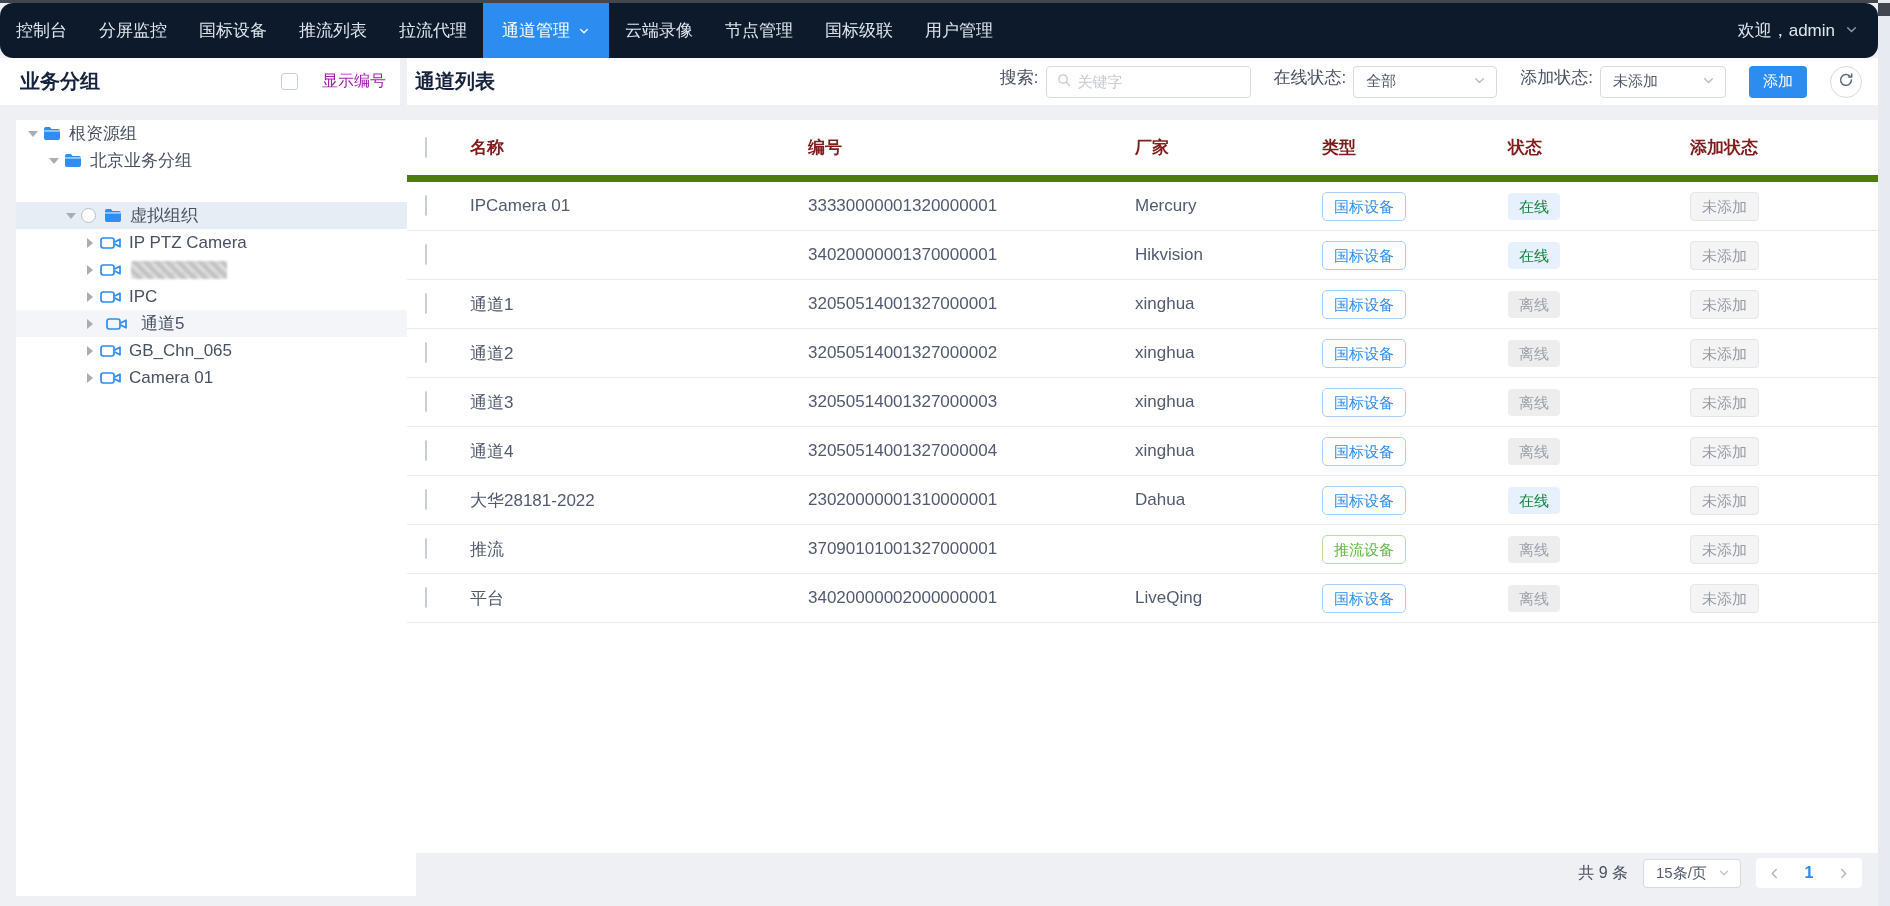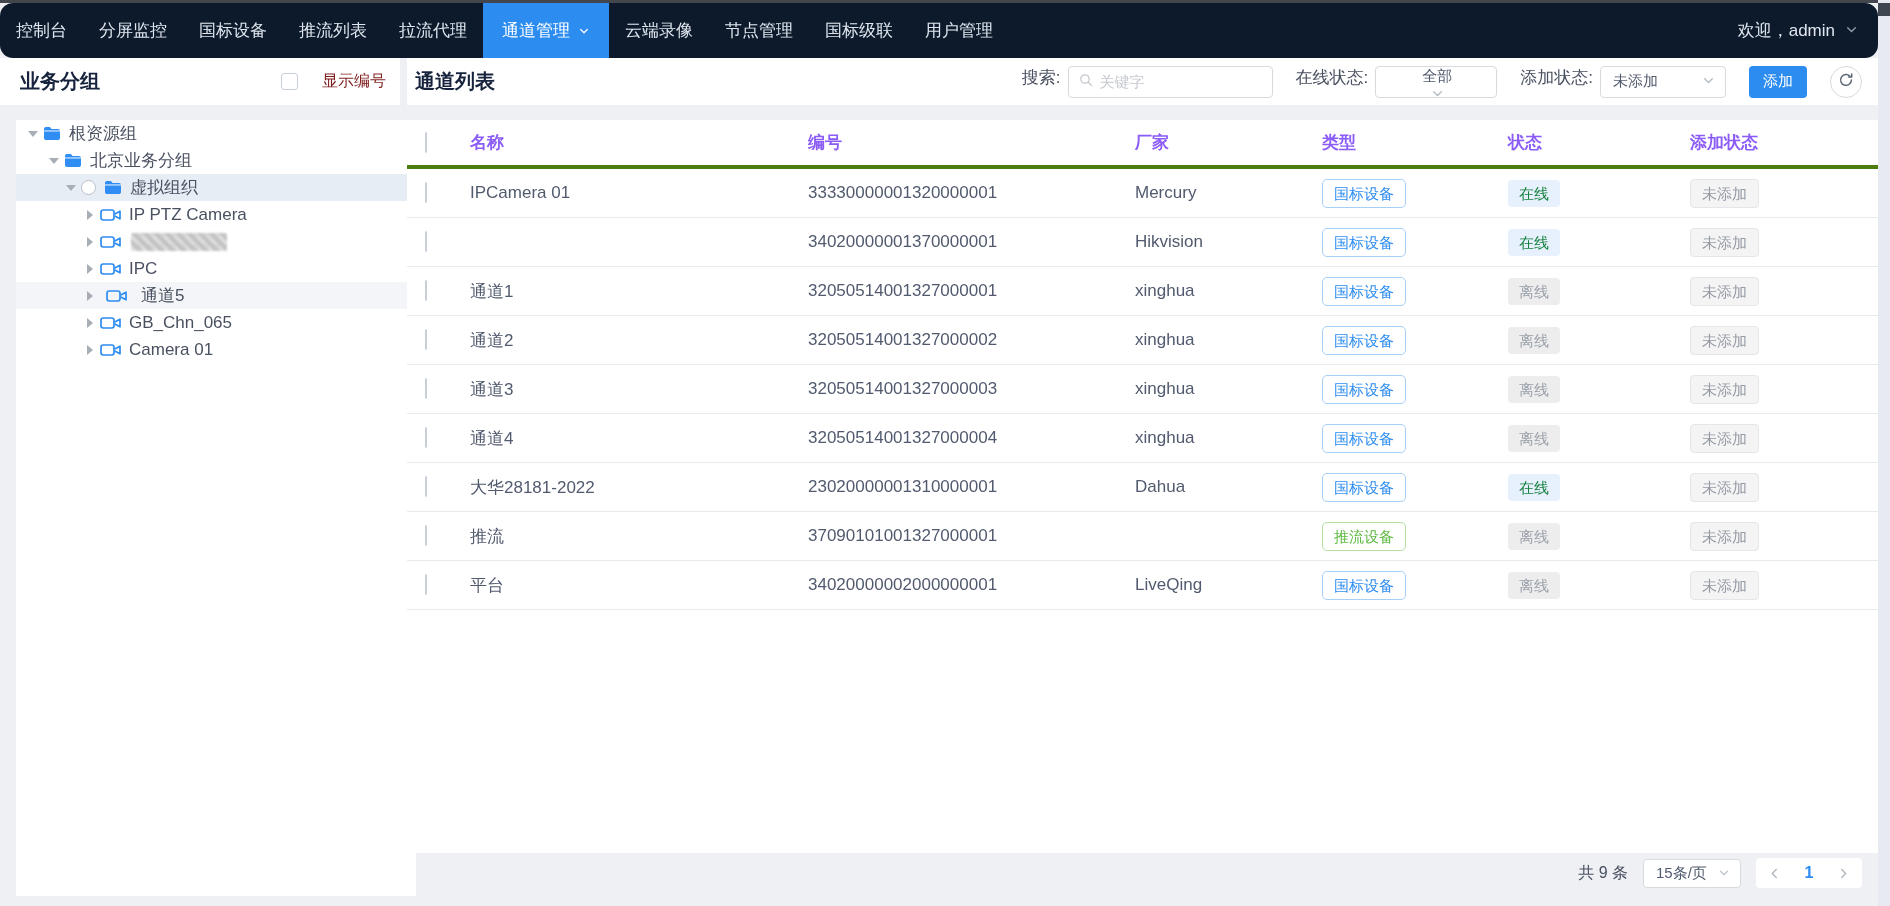--- a/index.html
+++ b/index.html
@@ -20,34 +20,34 @@
 
   
   .scrollbar { position:absolute; top:0; right:0; width:12px; height:906px; background:#e7ebf1; z-index:8; }
   .scrollbar .thumb { position:absolute; top:3px; left:0; width:12px; height:13px; background:#3f4650; }
 
   .card { position:absolute; background:#fff; }
 
   
   .left-header { left:0; top:58px; width:400px; height:47px; display:flex; align-items:center; padding:0 14px 0 20px; }
   .panel-title { font-size:20px; font-weight:bold; color:#17233d; }
-  .show-number { margin-left:auto; display:flex; align-items:center; gap:24px; color:#7f1d1d; font-size:16px; cursor:pointer; }
+  .show-number { margin-left:auto; display:flex; align-items:center; gap:24px; color:#a21caf; font-size:16px; cursor:pointer; }
   .checkbox { width:17px; height:17px; border:1px solid #c9cfd8; border-radius:3px; background:#fff; flex:none; }
 
   .main-header { left:407px; top:58px; width:1471px; height:47px; display:flex; align-items:center; padding:0 16px 0 8px; }
   .toolbar { margin-left:auto; display:flex; align-items:center; gap:23px; }
   .tgroup { display:flex; align-items:flex-start; gap:7px; }
   .tlabel { font-size:17px; color:#495060; white-space:nowrap; }
   .search-box { width:205px; height:32px; border:1px solid #d7dbe0; border-radius:4px; background:#fff;
                 display:flex; align-items:center; gap:7px; padding:0 10px; }
   .search-box input { border:none; outline:none; flex:1; font-size:15px; color:#495060; font-family:inherit; background:transparent; }
   .search-box input::placeholder { color:#c5c8ce; }
   .select { height:32px; border:1px solid #d7dbe0; border-radius:4px; background:#fff; cursor:pointer;
             display:flex; align-items:center; justify-content:space-between; padding:0 10px 0 12px; font-size:15px; color:#515a6e; }
-  .w-online { width:122px;flex-direction:column; } .w-added { width:126px; }
+  .w-online { width:144px; } .w-added { width:126px; }
   .btn-add { width:58px; height:32px; background:#2d8cf0; border:none; border-radius:4px; color:#fff; font-size:15px; cursor:pointer; font-family:inherit; }
   .btn-refresh { width:32px; height:32px; border-radius:50%; border:1px solid #d7dbe0; background:#fff;
                  display:flex; align-items:center; justify-content:center; cursor:pointer; }
 
   
   .tree-card { left:16px; top:120px; width:400px; height:776px; overflow:hidden; }
   .tree-node { height:27px; display:flex; align-items:center; font-size:17px; color:#495060; cursor:pointer; }
   .tree-node.selected { background:#e7edf4; }
   .tree-node.highlighted { background:#f3f5f8;gap:6px; }
   .caret { width:0; height:0; border-top:5px solid transparent; border-bottom:5px solid transparent;
@@ -55,21 +55,21 @@
   .caret.down { transform:rotate(90deg); }
   .radio { width:15px; height:15px; border-radius:50%; border:1px solid #b9c0c9; background:#fff; margin-right:8px; flex:none; }
   .tree-icon { margin-right:8px; flex:none; display:flex; }
   .blur-bar { width:96px; height:18px; border-radius:2px; margin-left:2px;
               background-image:linear-gradient(45deg,#c3c3c3 25%,#dedede 25%,#dedede 50%,#c3c3c3 50%,#c3c3c3 75%,#d6d6d6 75%);
               background-size:11px 11px; filter:blur(1px); }
 
   
   .table-card { left:407px; top:120px; width:1471px; height:733px; }
   .thead, .trow { display:flex; align-items:center; padding-left:18px; }
-  .thead { height:49px; border-bottom:4px solid #4d7c0f; font-weight:bold; font-size:17px; color:#8b5cf6; }
+  .thead { height:62px; border-bottom:7px solid #4d7c0f; font-weight:bold; font-size:17px; color:#7f1d1d; }
   .trow { height:49px; border-bottom:1px solid #e8eaec; font-size:17px; color:#515a6e; }
   .col-cb { width:45px; flex:none; } .col-name { width:338px; flex:none; } .col-id { width:327px; flex:none; }
   .col-vendor { width:187px; flex:none; } .col-type { width:186px; flex:none; }
   .col-status { width:182px; flex:none; } .col-add { width:188px; flex:none; }
 
   .badge { display:inline-block; border-radius:4px; font-size:15px; line-height:1; padding:6px 11px; cursor:pointer; white-space:nowrap; }
   .badge.type-blue { color:#2d8cf0; border:1px solid #a7cff5; border-radius:5px; background:#fff; }
   .badge.type-green { color:#5fb942; border:1px solid #b4dfa2; border-radius:5px; background:#fff; }
   .badge.online { color:#15803d; background:#e7f1fd; }
   .badge.offline { color:#9ba1aa; background:#ededee; }
@@ -229,21 +229,21 @@
     <span class="tree-icon">
       <svg width="18" height="15" viewBox="0 0 18 15">
               <path d="M1 3.1C1 2 1.8 1.1 2.8 1.1h4.1l1.6 1.9h6.7c1 0 1.8.9 1.8 2v7c0 1.1-.8 2-1.8 2H2.8c-1 0-1.8-.9-1.8-2V3.1z" fill="#2f8df4"></path>
               <rect x="1" y="4.4" width="16" height="1.1" fill="#ffffff" opacity="0.85"></rect>
             </svg>
     </span>
 
     <span>北京业务分组</span>
 
   </div>
-        <div class="tree-node selected" style="padding-left: 52px;">
+        <div class="tree-node selected" style="padding-left: 52px; margin-top: 28px;">
     <span class="caret down"></span>
     <span class="radio"></span>
     <span class="tree-icon">
       <svg width="18" height="15" viewBox="0 0 18 15">
               <path d="M1 3.1C1 2 1.8 1.1 2.8 1.1h4.1l1.6 1.9h6.7c1 0 1.8.9 1.8 2v7c0 1.1-.8 2-1.8 2H2.8c-1 0-1.8-.9-1.8-2V3.1z" fill="#2f8df4"></path>
               <rect x="1" y="4.4" width="16" height="1.1" fill="#ffffff" opacity="0.85"></rect>
             </svg>
     </span>
 
     <span>虚拟组织</span>

